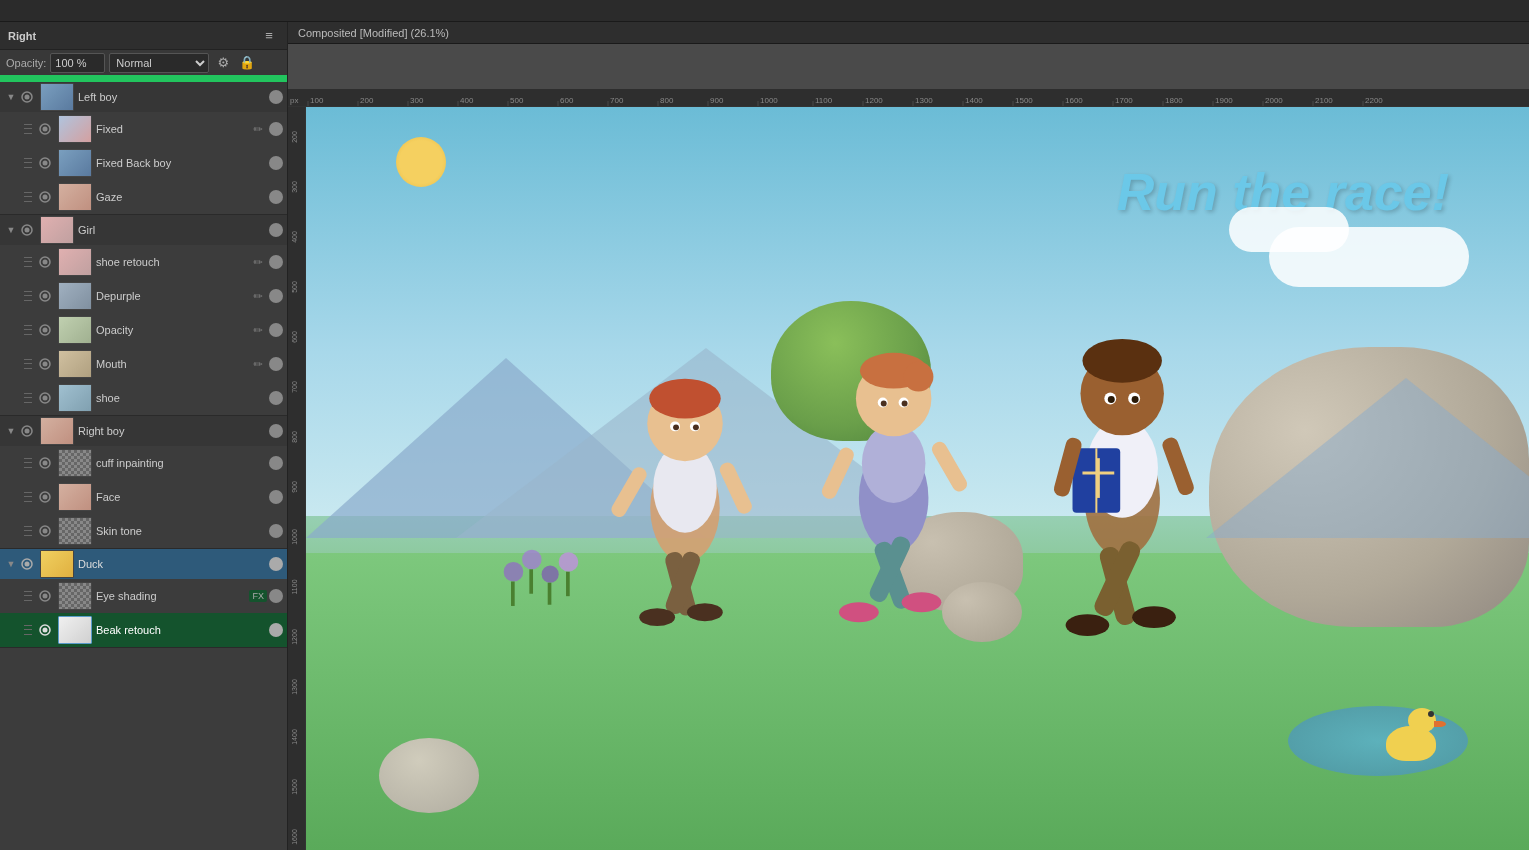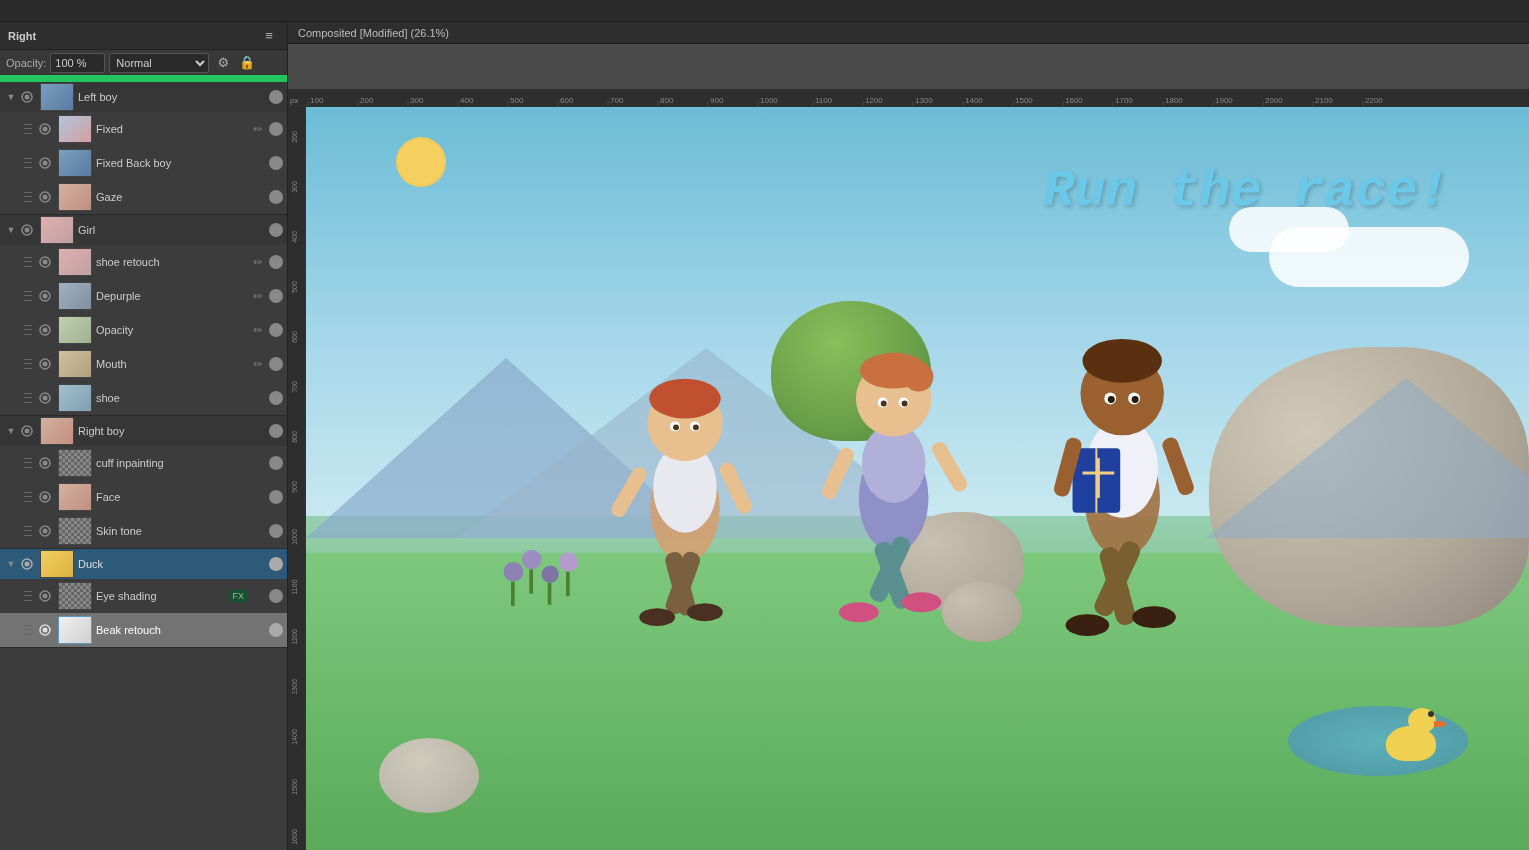--- a/index.html
+++ b/index.html
@@ -129,21 +129,21 @@
     }
 
     .layer-row {
       height: 34px;
       display: flex;
       align-items: center;
       padding: 0 4px;
       cursor: pointer;
       position: relative;
     }
-    .layer-row.active { background: #737373; }
+    .layer-row.active { background: #14532d; }
 
     .layer-group-row {
       height: 30px;
       display: flex;
       align-items: center;
       padding: 0 4px;
       background: #363636;
       cursor: pointer;
     }
 
@@ -236,21 +236,21 @@
       flex-shrink: 0;
       margin-left: 2px;
     }
 
     .fx-badge {
       background: #14532d;
       color: #aaa;
       font-size: 9px;
       padding: 1px 3px;
       border-radius: 2px;
-      margin-right: 20px;
+      margin-right: 0;
     }
 
     .drag-handle {
       width: 10px;
       height: 14px;
       display: flex;
       flex-direction: column;
       justify-content: space-around;
       flex-shrink: 0;
       margin-right: 2px;
@@ -352,21 +352,21 @@
     
     .title-text {
       position: absolute;
       top: 55px;
       right: 80px;
       font-size: 52px;
       font-weight: bold;
       color: #6bc8e8;
       font-style: italic;
       text-shadow: 2px 2px 4px rgba(0,0,0,0.2);
-      font-family: Liberation Mono, monospace;
+      font-family: Liberation Sans, sans-serif;
     }
 
     
     .cloud {
       position: absolute;
       background: rgba(255,255,255,0.85);
       border-radius: 50px;
     }
     .cloud-1 {
       top: 120px; right: 60px;

